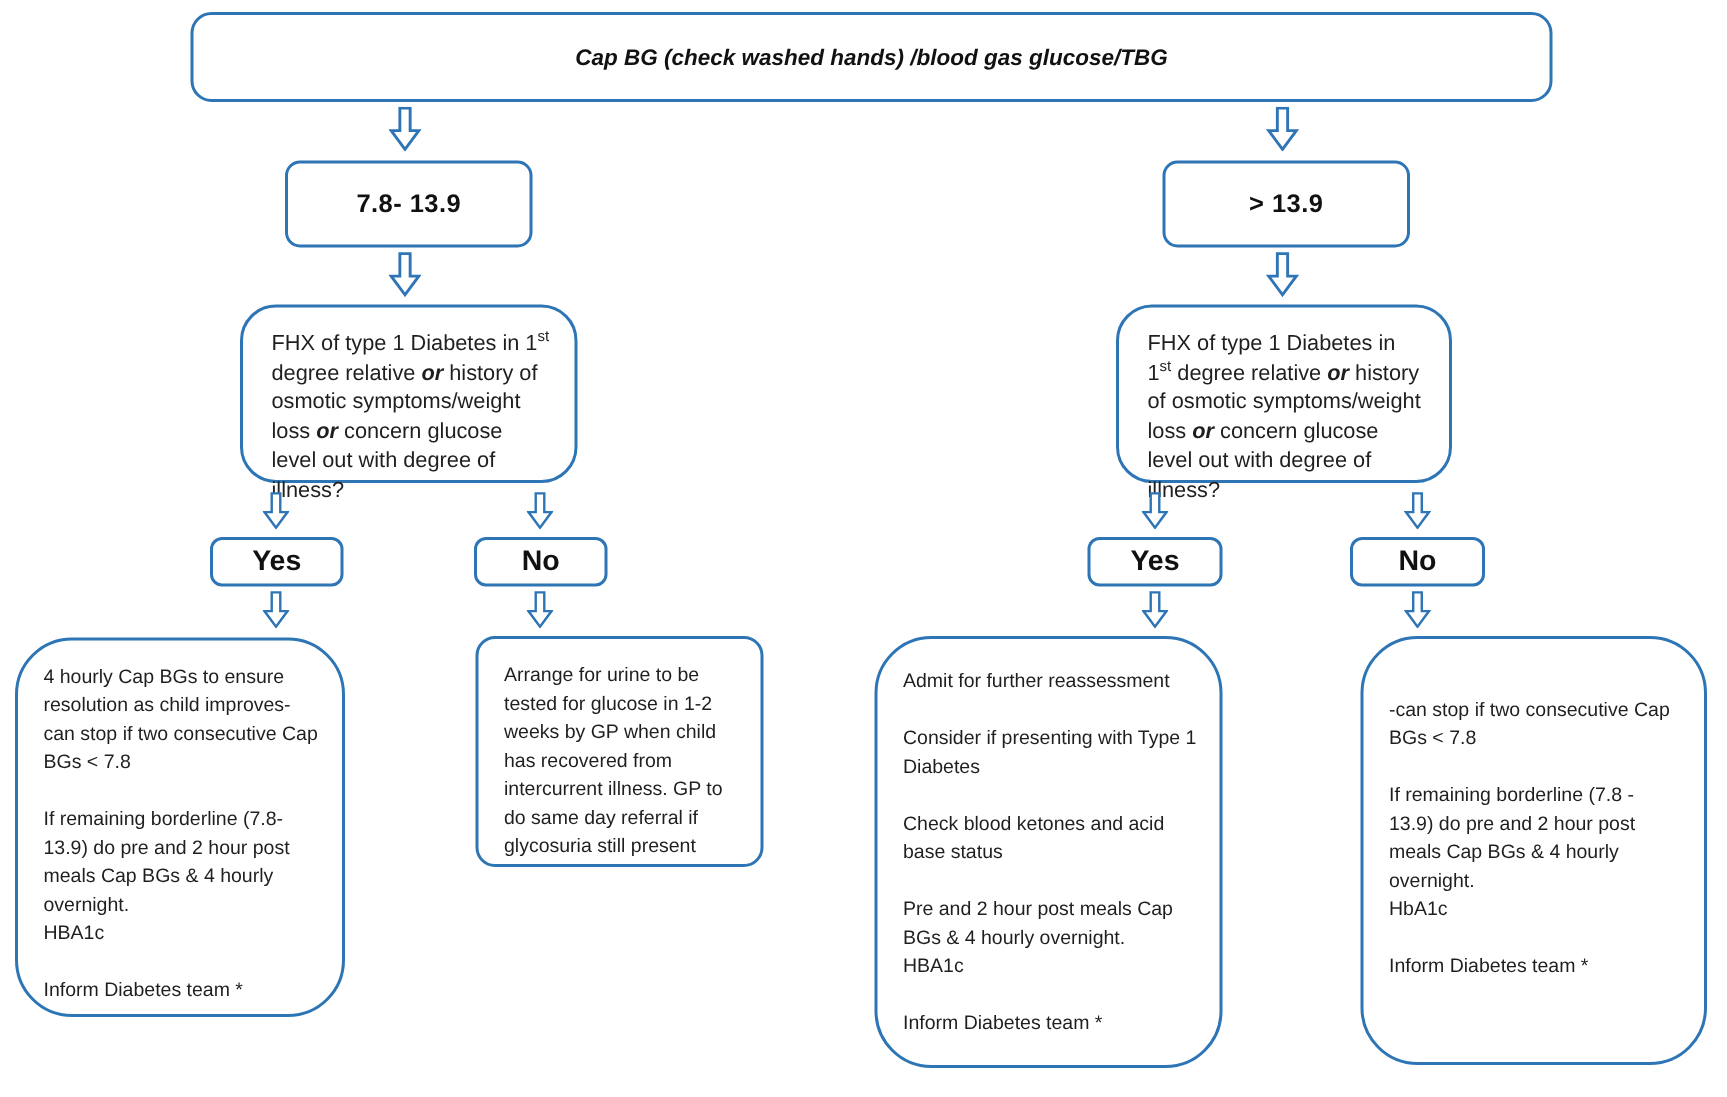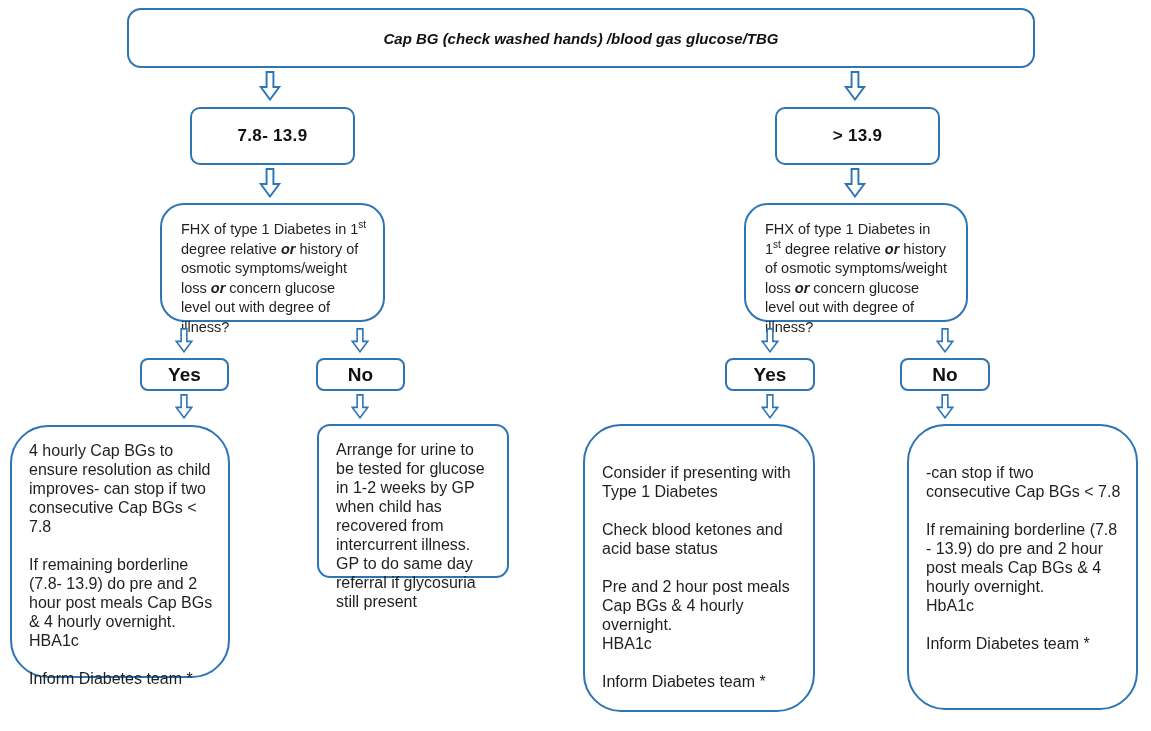--- a/index.html
+++ b/index.html
@@ -17,21 +17,21 @@
     background:#ffffff;
     box-sizing:border-box;
   }
   .center{
     display:flex;align-items:center;justify-content:center;text-align:center;
   }
   .title-box{border-radius:14px;font-size:15px;font-weight:bold;font-style:italic;color:#111;}
   .range-box{border-radius:10px;font-size:17px;font-weight:bold;color:#111;letter-spacing:.3px;}
   .question-box{border-radius:24px;font-size:14.5px;line-height:19.5px;padding:15px 16px 0 19px;}
   .yesno-box{border-radius:8px;font-size:19px;font-weight:bold;color:#111;}
-  .outcome-box{font-size:16px;line-height:19px;padding:14px 14px 0 17px;}
+  .outcome-box{font-size:13px;line-height:19px;padding:14px 14px 0 17px;}
   .r38{border-radius:38px;}
   .r30{border-radius:30px;}
   .outcome-box p{margin:0;}
   .outcome-box p.gap{margin-top:19px;}
   .arrow{position:absolute;}
   b.or{font-weight:bold;font-style:italic;}
   sup{font-size:10px;line-height:0;}
 </style>
 </head>
 <body>
@@ -122,20 +122,21 @@
     <p class="gap">If remaining borderline (7.8- 13.9) do pre and 2 hour post meals Cap BGs &amp; 4 hourly overnight.</p>
     <p>HBA1c</p>
     <p class="gap">Inform Diabetes team *</p>
   </div>
 
   <div class="node outcome-box r30" style="left:317px;top:424px;width:192px;height:154px;border-radius:13px;">
     <p>Arrange for urine to be tested for glucose in 1-2 weeks by GP when child has recovered from intercurrent illness. GP to do same day referral if glycosuria still present</p>
   </div>
 
   <div class="node outcome-box r38" style="left:583px;top:424px;width:232px;height:288px;padding-top:18px;">
+    <p>Admit for further reassessment</p>
     <p class="gap">Consider if presenting with Type 1 Diabetes</p>
     <p class="gap">Check blood ketones and acid base status</p>
     <p class="gap">Pre and 2 hour post meals Cap BGs &amp; 4 hourly overnight.</p>
     <p>HBA1c</p>
     <p class="gap">Inform Diabetes team *</p>
   </div>
 
   <div class="node outcome-box r38" style="left:907px;top:424px;width:231px;height:286px;padding-top:18px;">
     <p class="gap">-can stop if two consecutive Cap BGs &lt; 7.8</p>
     <p class="gap">If remaining borderline (7.8 - 13.9) do pre and 2 hour post meals Cap BGs &amp; 4 hourly overnight.</p>

